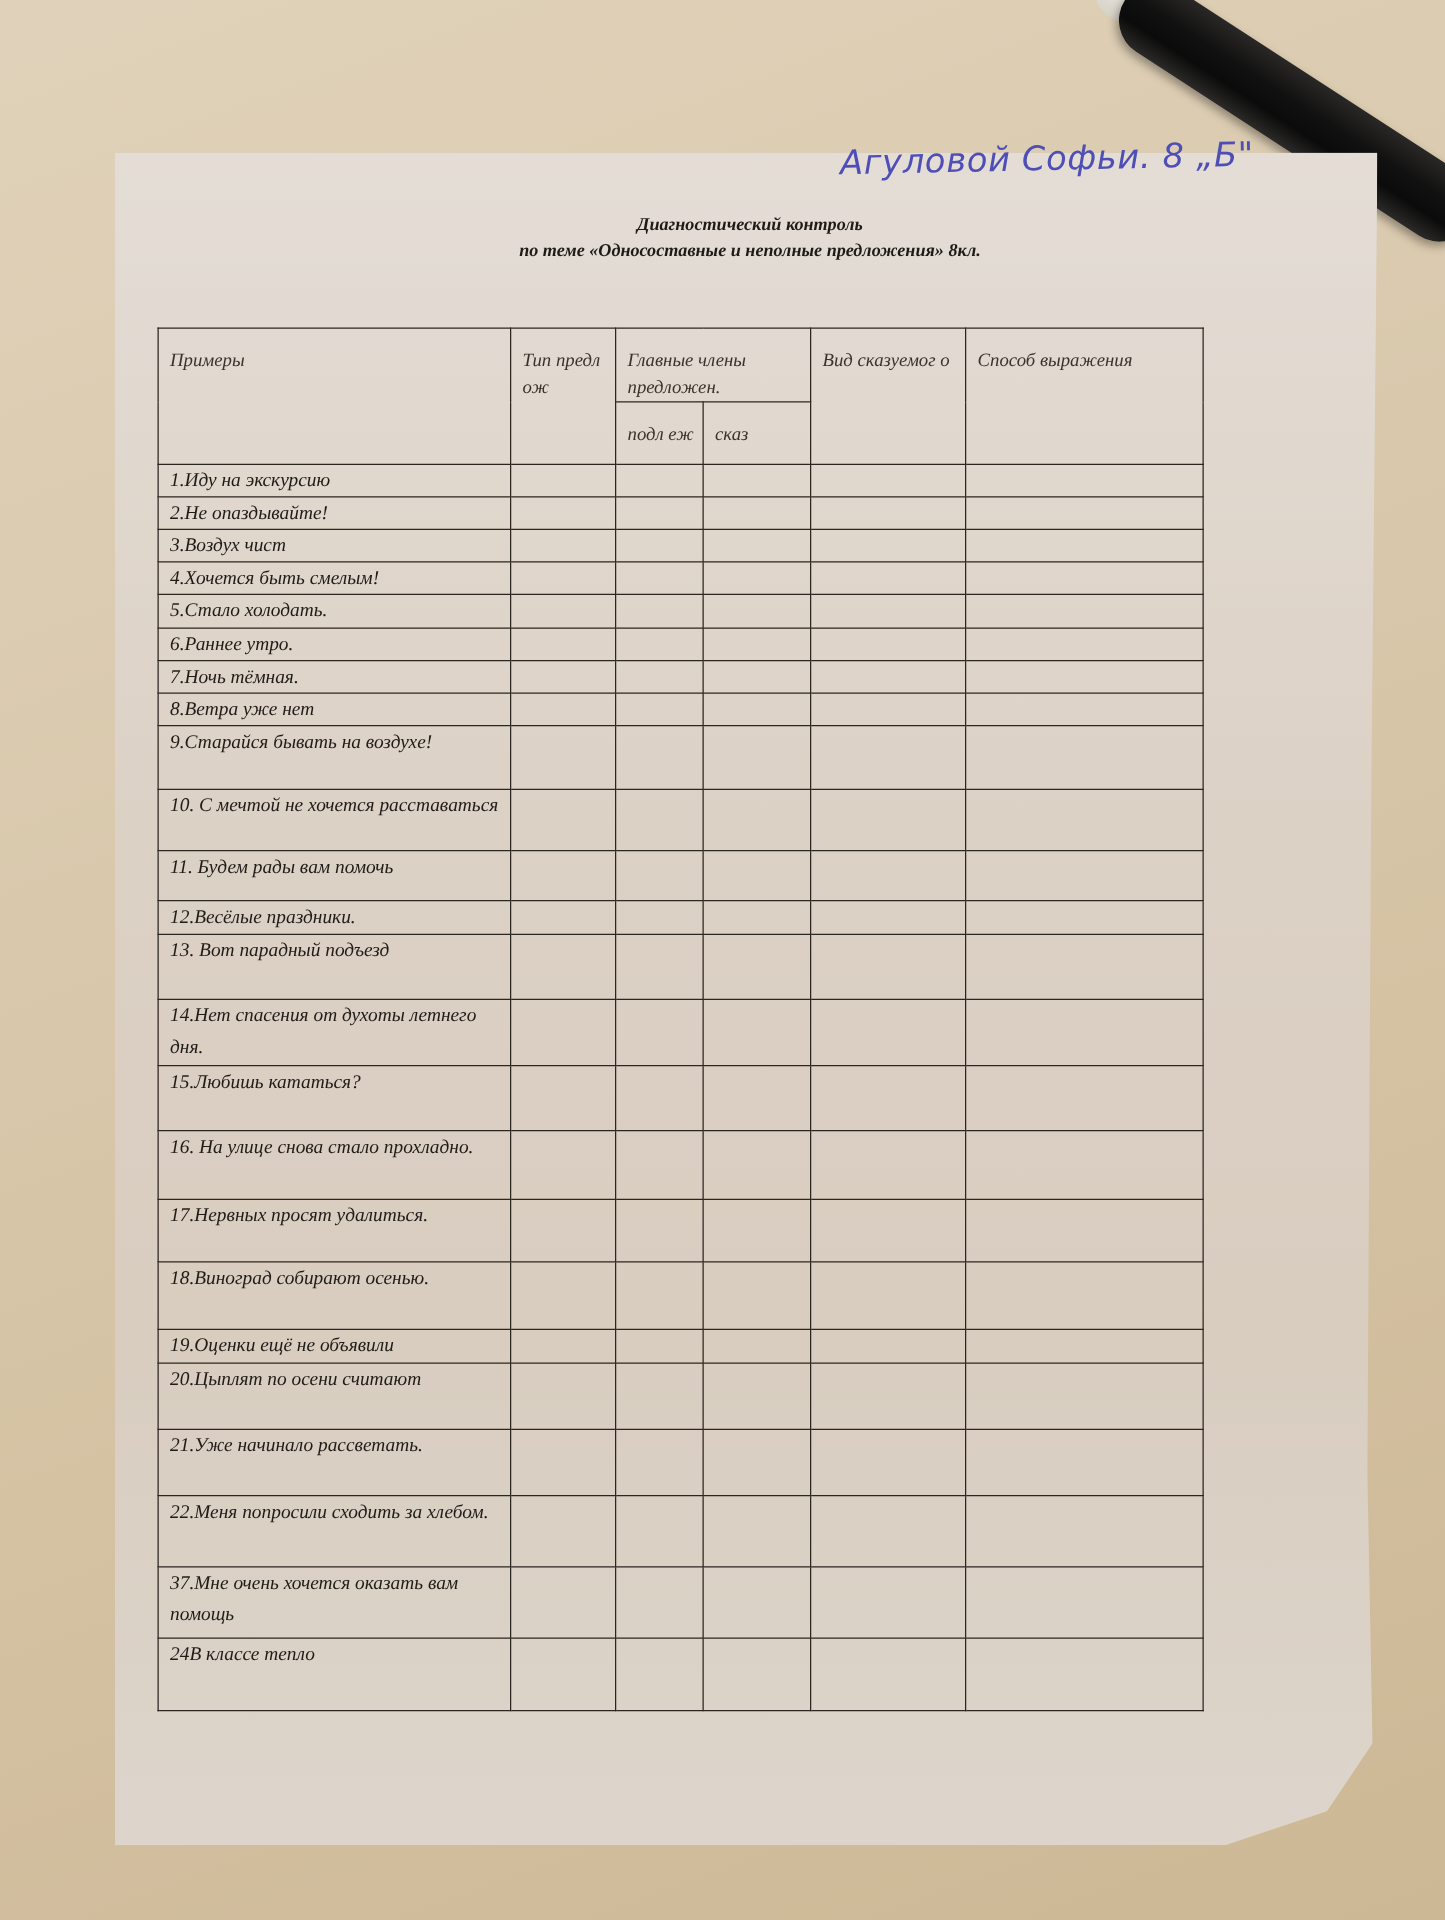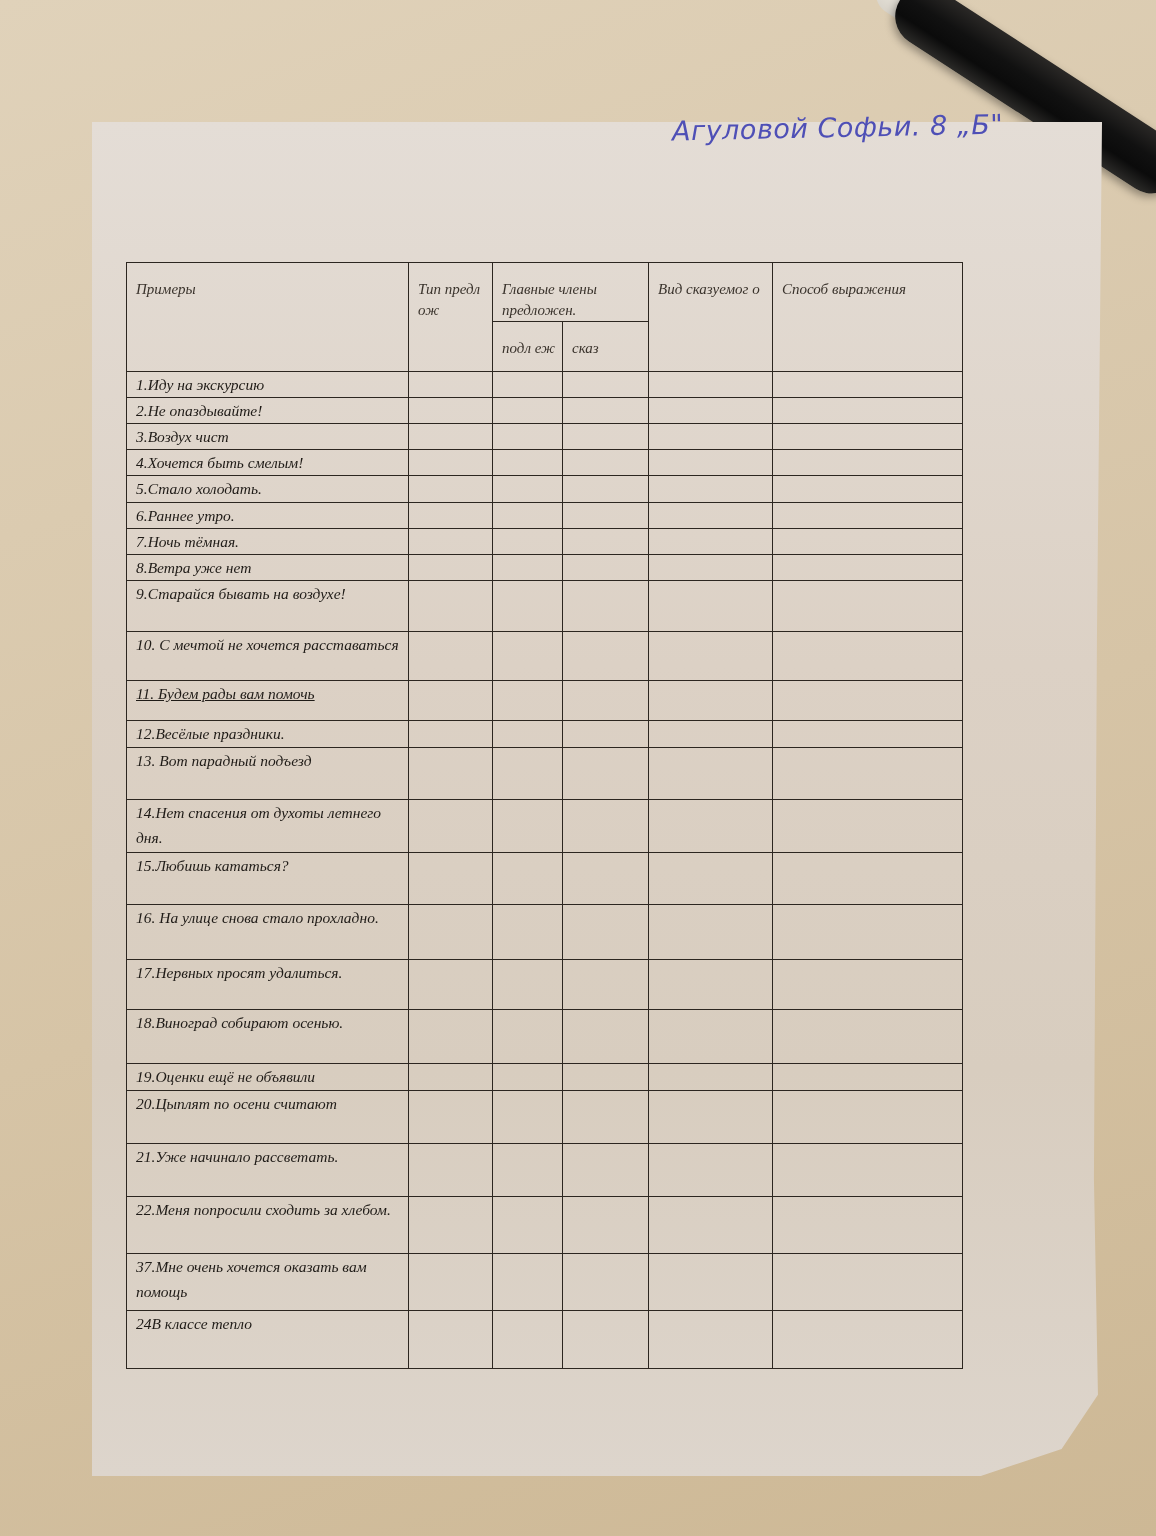--- a/index.html
+++ b/index.html
@@ -51,20 +51,22 @@
 <body>
 
 <div class="pen-tip"></div>
 <div class="pen"></div>
 
 <div class="paper"></div>
 
 <div class="signature">Агуловой Софьи. 8 „Б"</div>
 
 <div class="title">
+  <div>Диагностический контроль</div>
+  <div>по теме «Односоставные и неполные предложения» 8кл.</div>
 </div>
 
 <table class="worksheet">
   <colgroup>
     <col style="width:282px">
       <col style="width:84px">
       <col style="width:70px">
     <col style="width:86px">
       <col style="width:124px">
       <col style="width:190px">
@@ -156,21 +158,21 @@
         <td class="cell-empty"></td>
       </tr>
       <tr style="height: 49px;">
         <td>10. С мечтой не хочется расставаться</td>
         <td class="cell-empty"></td>
         <td class="cell-empty"></td>
         <td class="cell-empty"></td>
         <td class="cell-empty"></td>
         <td class="cell-empty"></td>
       </tr>
-      <tr style="height: 40px; text-decoration: underline;">
+      <tr style="height: 40px;">
         <td>11. Будем рады вам помочь</td>
         <td class="cell-empty"></td>
         <td class="cell-empty"></td>
         <td class="cell-empty"></td>
         <td class="cell-empty"></td>
         <td class="cell-empty"></td>
       </tr>
       <tr style="height: 27px; margin-top: 31px;">
         <td>12.Весёлые праздники.</td>
         <td class="cell-empty"></td>

